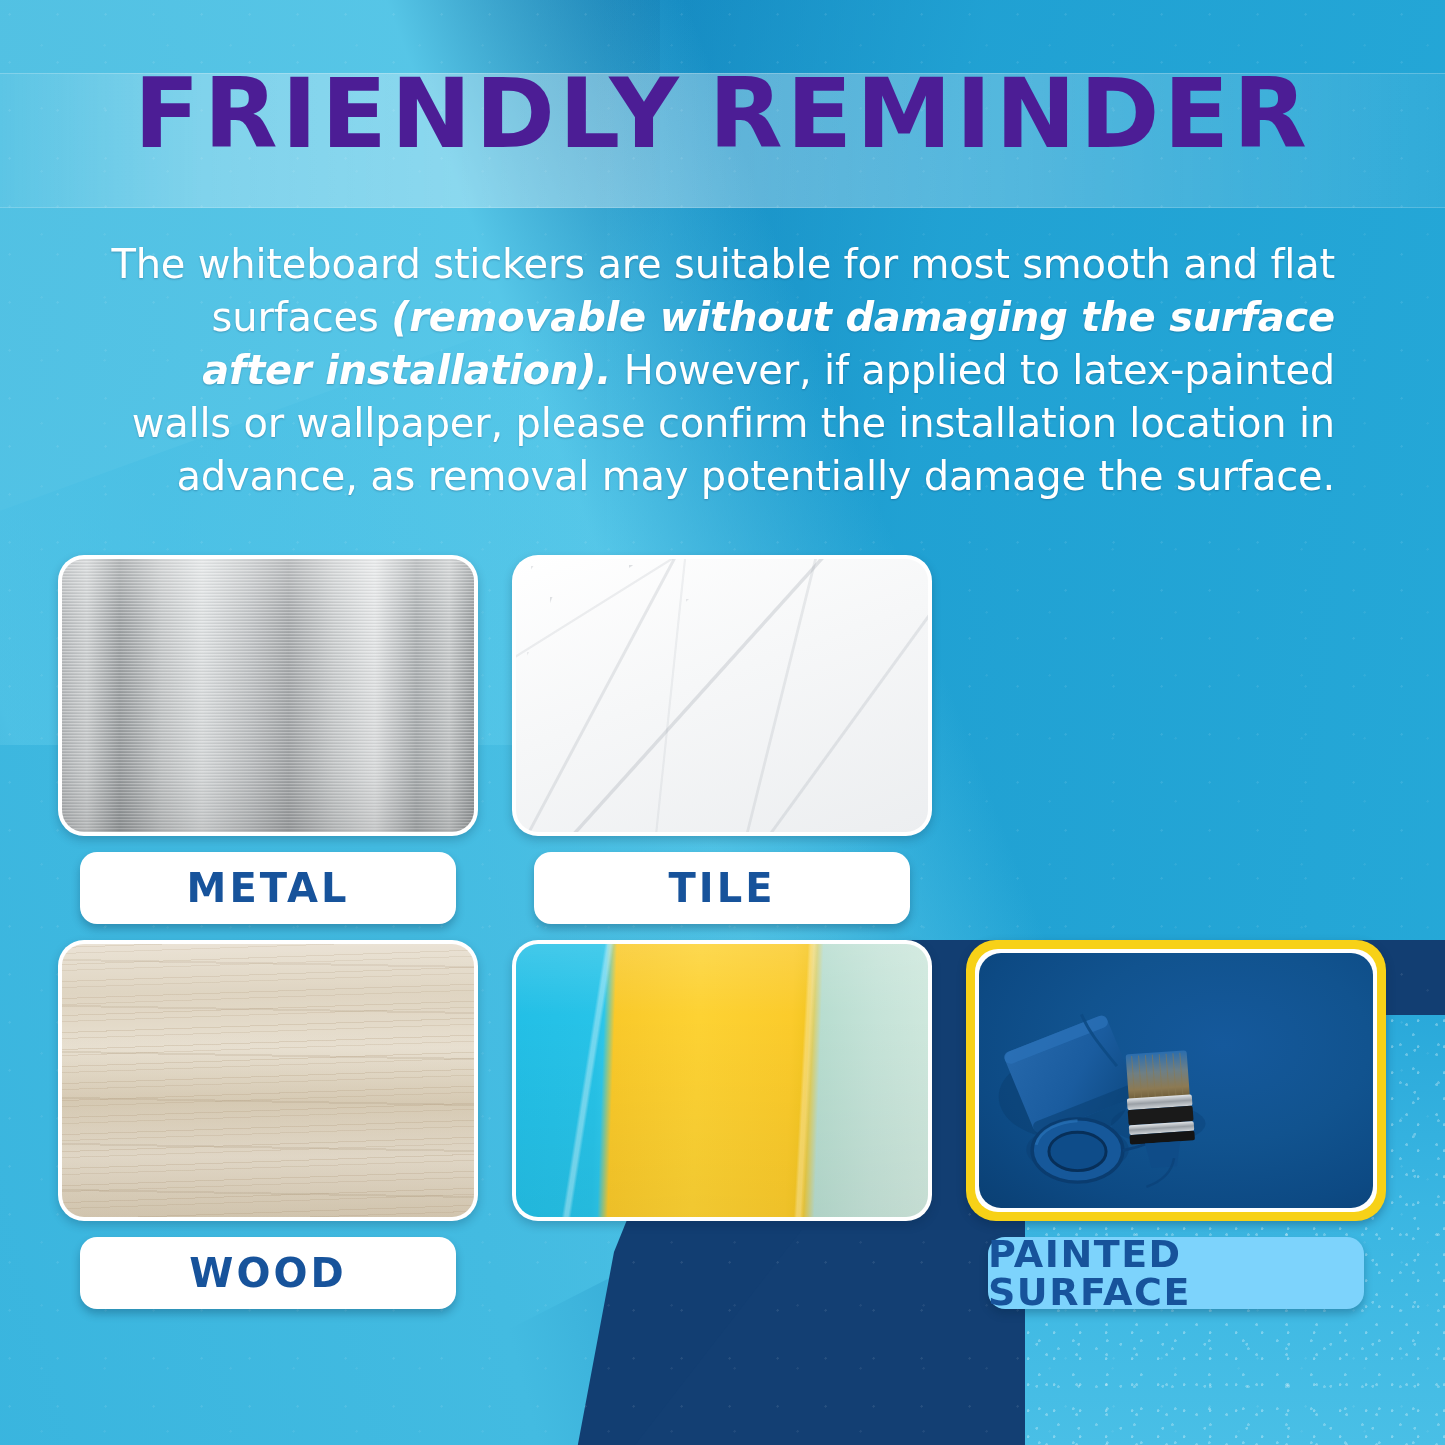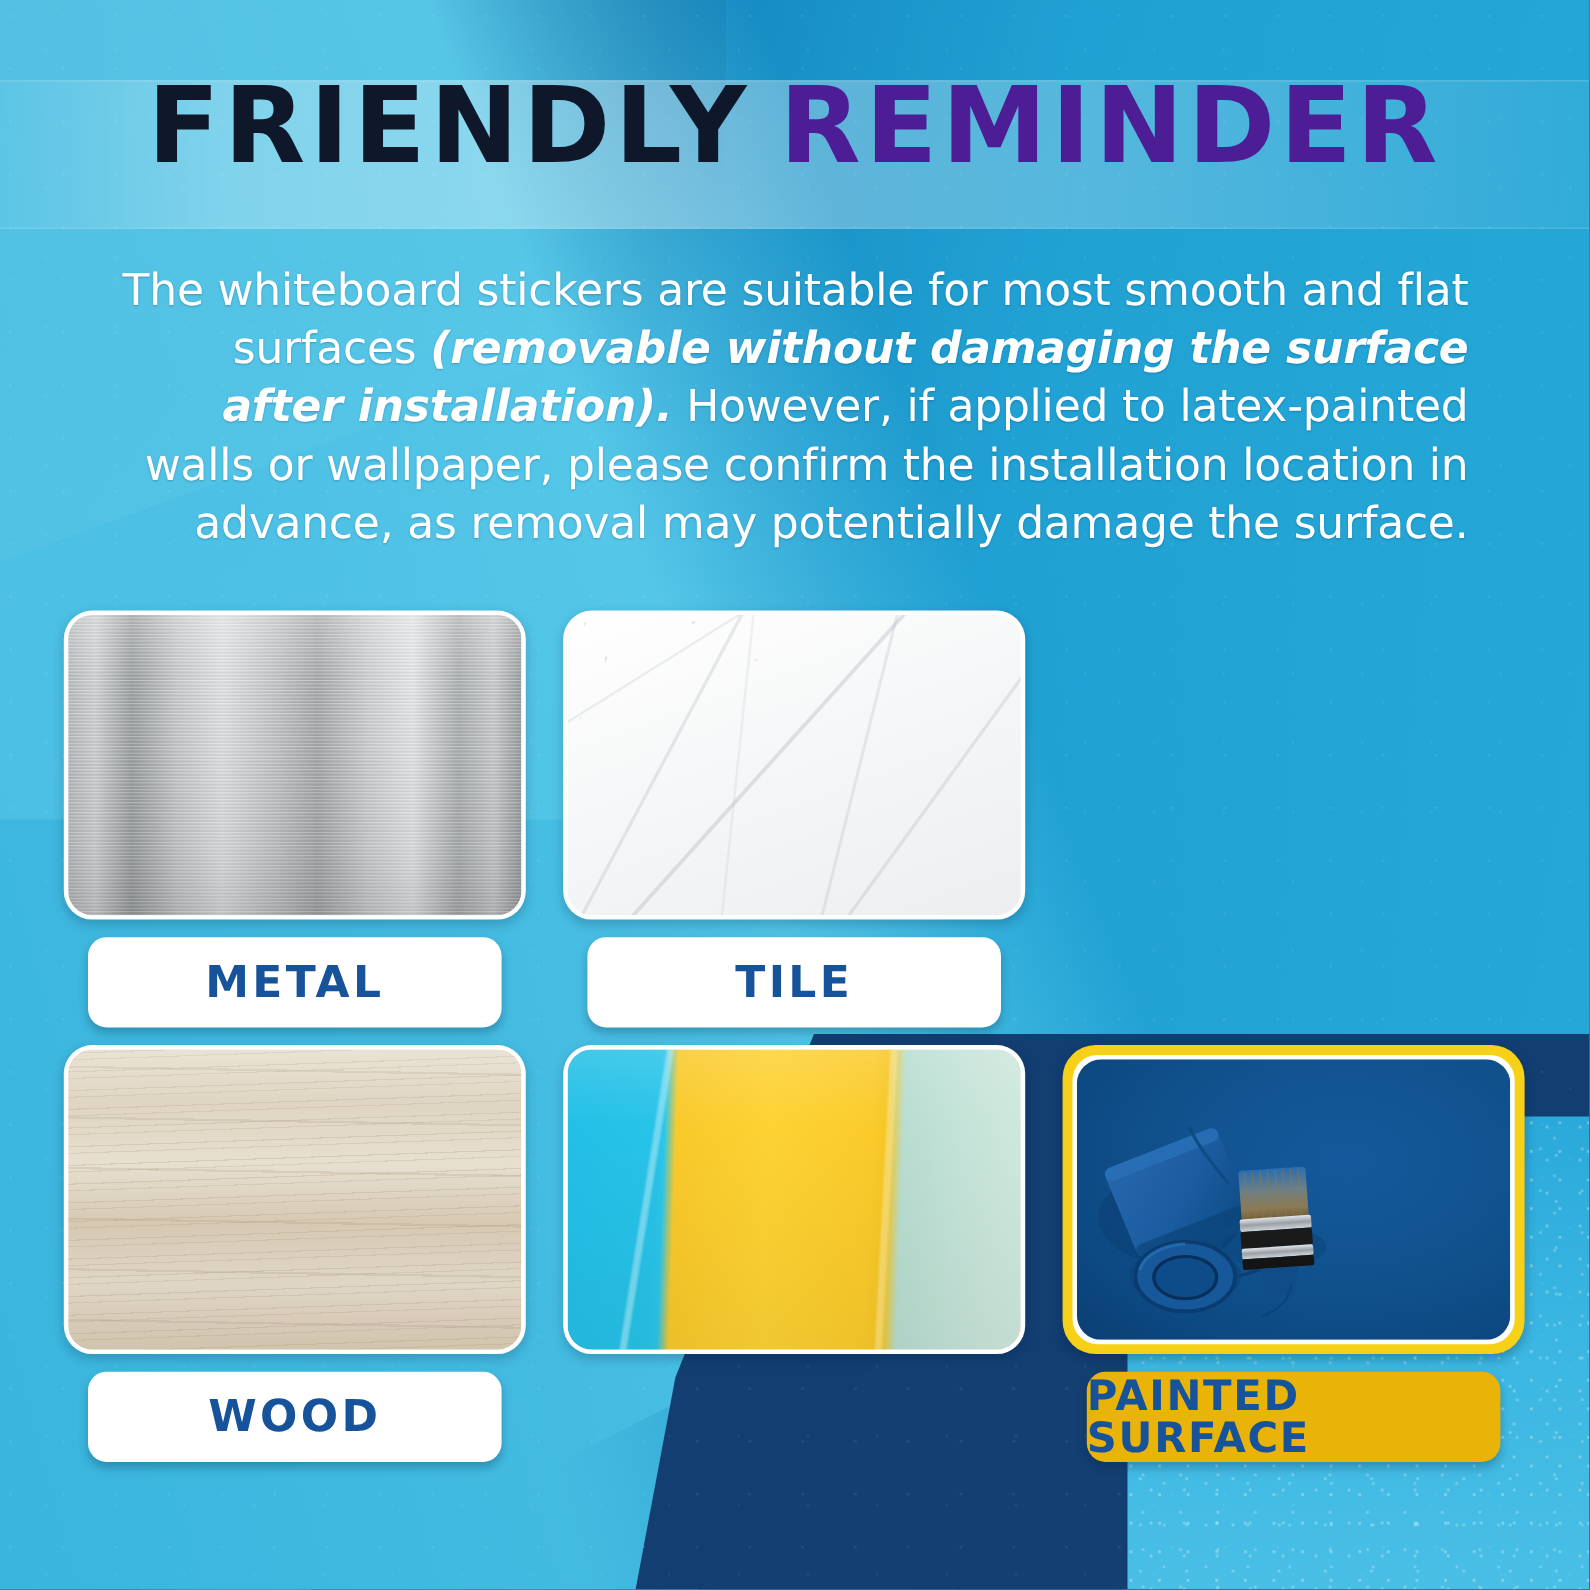--- a/index.html
+++ b/index.html
@@ -133,21 +133,21 @@
     z-index: 6;
   }
   .title-word {
     font-family: "DejaVu Sans", sans-serif;
     font-weight: 700;
     font-size: 96px;
     letter-spacing: 4px;
     line-height: 1.0;
     display: inline-block;
   }
-  .title-a { color: #0f172a; }
+  .title-a { color: #4c1d95; }
   .title-b { color: #4c1d95; margin-left: 26px; }
 
   
   .body-copy {
     position: absolute;
     left: 110px; top: 238px;
     width: 1225px;
     text-align: right;
     color: #ffffff;
     font-family: "DejaVu Sans", sans-serif;
@@ -315,30 +315,30 @@
     width: 100%;
     height: 100%;
     display: block;
   }
 
   
   .label {
     position: relative;
     margin: 16px auto 0;
     width: 376px;
-    height: 82px;
+    height: 72px;
     border-radius: 17px;
     background: #ffffff;
     box-shadow: 0 5px 9px rgba(0,35,65,.28);
     display: flex;
     align-items: center;
     justify-content: center;
   }
   .label.yellow {
-    background: #eab308;
+    background: #7dd3fc;
     width: 376px;
   }
   .label-text {
     font-family: "DejaVu Sans", sans-serif;
     font-weight: 700;
     font-size: 40px;
     letter-spacing: 3px;
     color: #17539b;
     line-height: 1;
   }

